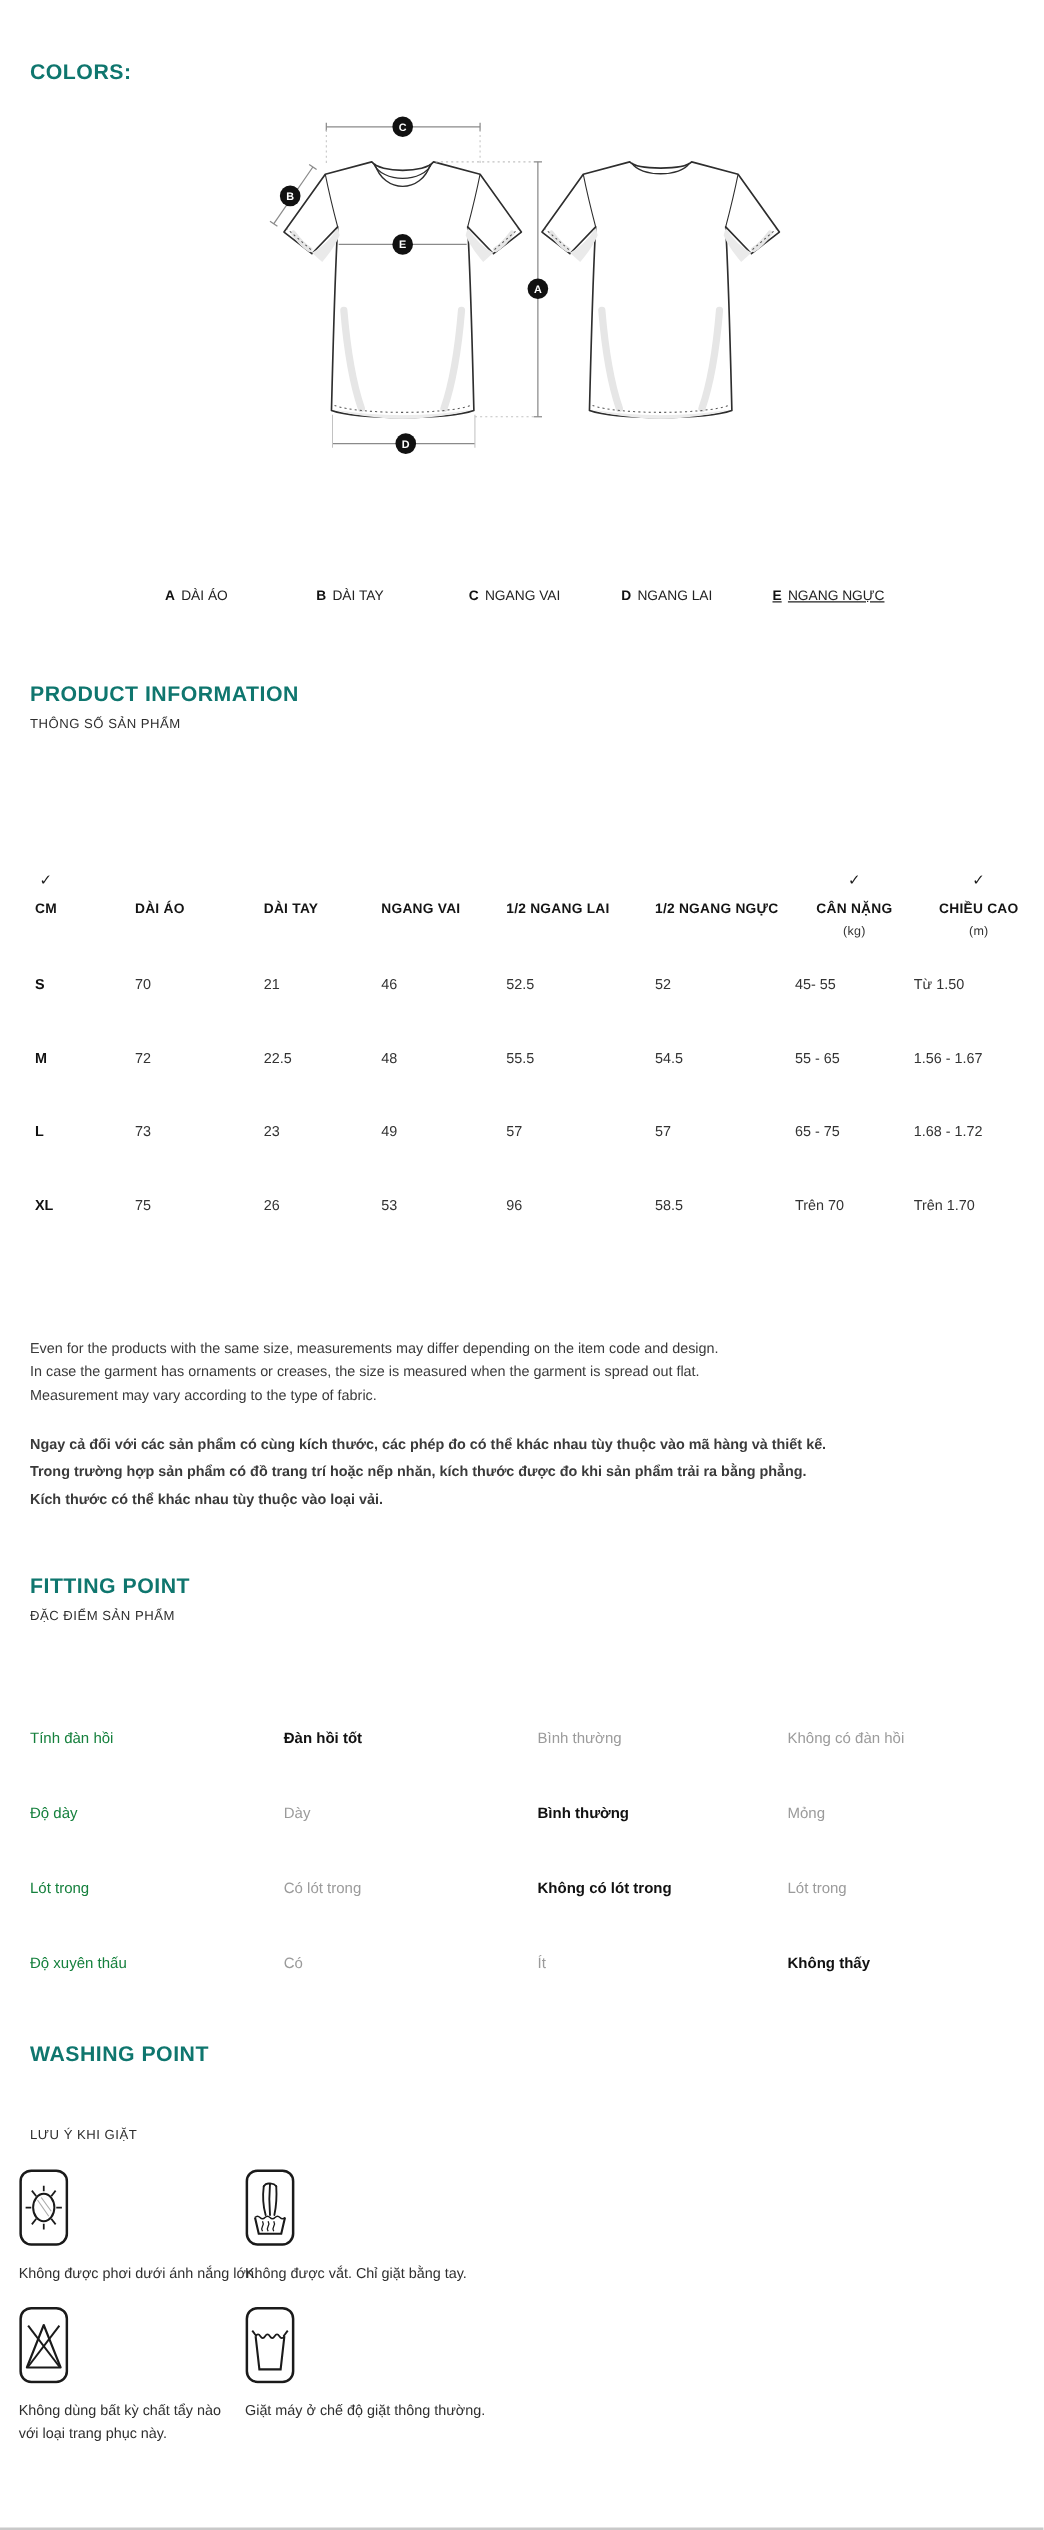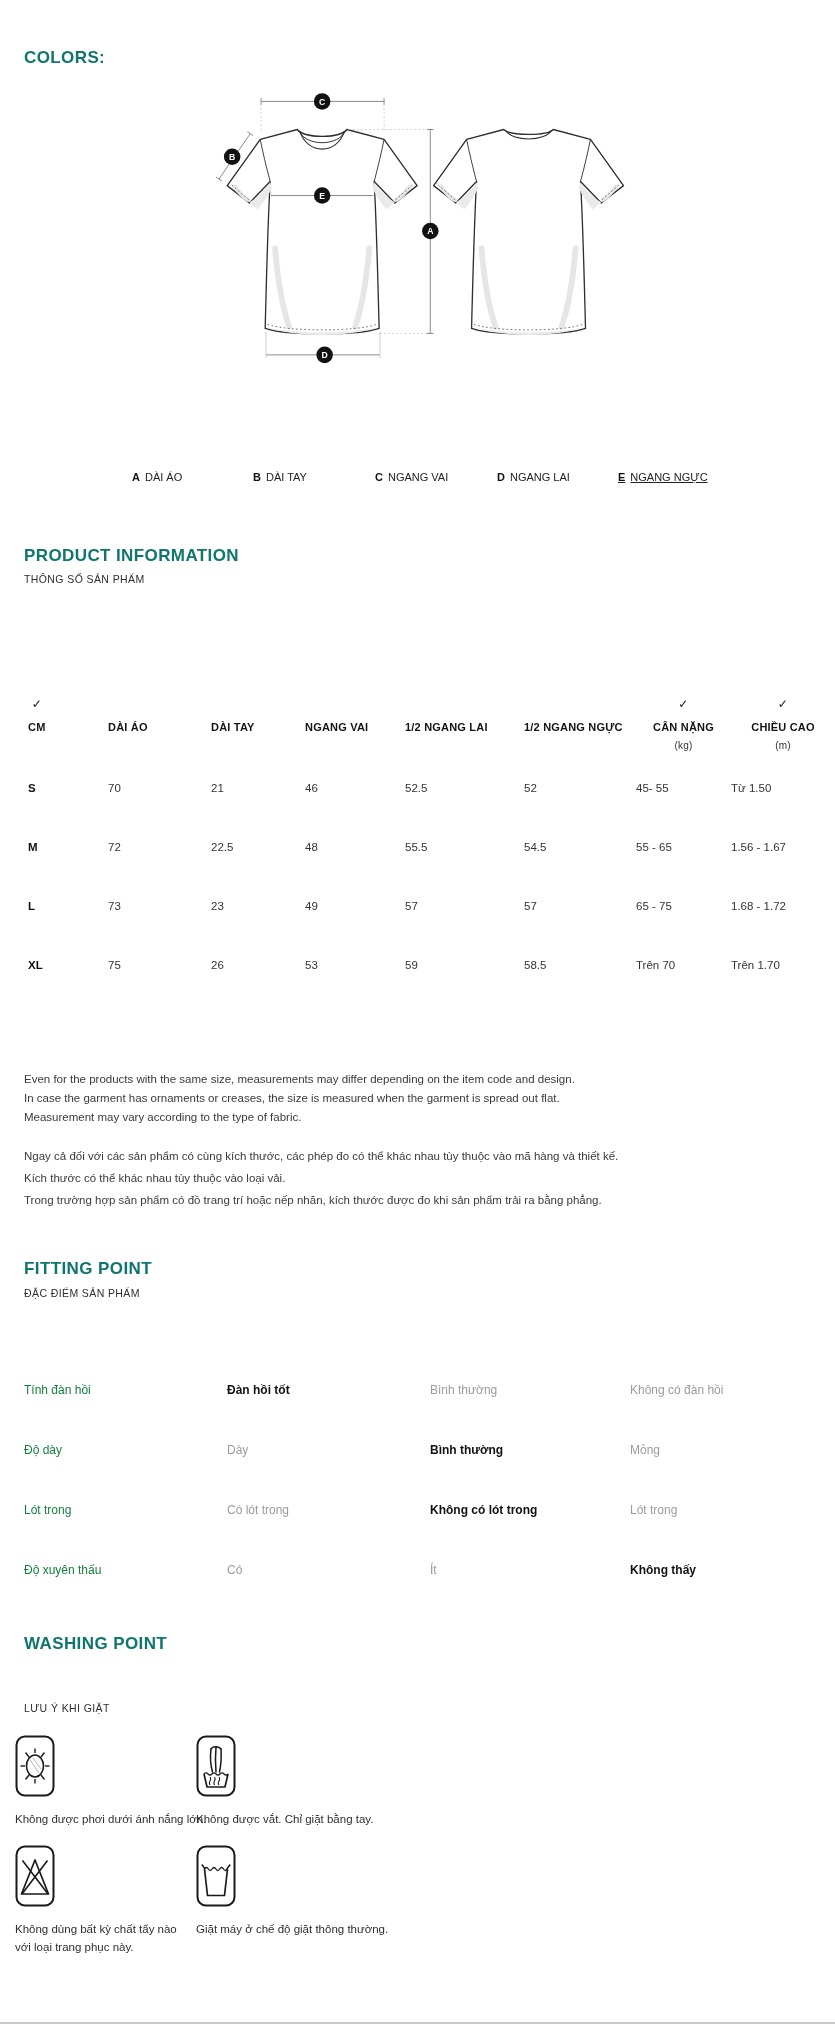--- a/index.html
+++ b/index.html
@@ -22,21 +22,21 @@
   .check.empty{visibility:hidden;}
   .cname{margin-top:9px;line-height:15px;white-space:nowrap;}
   .cunit{margin-top:4px;font-size:10px;font-weight:400;color:#333;line-height:13px;}
   .st-row{height:59px;align-items:center;}
   .st-c{font-size:11.5px;color:#333;padding-left:4px;align-self:center;white-space:nowrap;}
   .st-c.size{font-weight:700;color:#111;}
   .st-c.center{padding-left:0;text-align:left;}
   
   .notes{position:absolute;left:24px;font-size:11.5px;color:#3a3a3a;}
   .notes.en div{line-height:19px;}
-  .notes.vi div{line-height:22px;}
+  .notes.vi div{line-height:22px;font-weight:bold;}
   
   .fit-table{position:absolute;left:24px;top:1360px;width:811px;}
   .fit-row{display:grid;grid-template-columns:203px 203px 200px auto;height:60px;align-items:center;}
   .fit-label{font-size:12px;font-weight:400;color:#15803d;}
   .fit-opt{font-size:12px;font-weight:400;color:#9b9b9b;white-space:nowrap;}
   .fit-opt.on{font-weight:700;color:#111;}
   
   .wash-row{position:absolute;left:15px;display:grid;grid-template-columns:181px 180px auto;justify-items:start;}
   .wash-cell{display:flex;flex-direction:column;}
   .wash-box{width:40px;height:62px;}
@@ -187,36 +187,36 @@
       <div class="st-c">57</div>
       <div class="st-c">57</div>
       <div class="st-c center">65 - 75</div>
       <div class="st-c center">1.68 - 1.72</div>
     </div>
     <div class="st-grid st-row">
       <div class="st-c size">XL</div>
       <div class="st-c">75</div>
       <div class="st-c">26</div>
       <div class="st-c">53</div>
-      <div class="st-c">59</div>
+      <div class="st-c">96</div>
       <div class="st-c">58.5</div>
       <div class="st-c center">Trên 70</div>
       <div class="st-c center">Trên 1.70</div>
     </div>
   </div>
 
   <div class="notes en abs" style="top:1070px;">
     <div>Even for the products with the same size, measurements may differ depending on the item code and design.</div>
     <div>In case the garment has ornaments or creases, the size is measured when the garment is spread out flat.</div>
     <div>Measurement may vary according to the type of fabric.</div>
   </div>
   <div class="notes vi abs" style="top:1145px;">
     <div>Ngay cả đối với các sản phẩm có cùng kích thước, các phép đo có thể khác nhau tùy thuộc vào mã hàng và thiết kế.</div>
+    <div>Trong trường hợp sản phẩm có đồ trang trí hoặc nếp nhăn, kích thước được đo khi sản phẩm trải ra bằng phẳng.</div>
     <div>Kích thước có thể khác nhau tùy thuộc vào loại vải.</div>
-    <div>Trong trường hợp sản phẩm có đồ trang trí hoặc nếp nhăn, kích thước được đo khi sản phẩm trải ra bằng phẳng.</div>
   </div>
 
   <div class="abs h-title" style="left:24px;top:1259px;">FITTING POINT</div>
   <div class="abs h-sub" style="left:24px;top:1287px;">ĐẶC ĐIỂM SẢN PHẨM</div>
 
   <div class="fit-table">
     <div class="fit-row">
       <div class="fit-label">Tính đàn hồi</div>
       <div class="fit-opt on">Đàn hồi tốt</div>
       <div class="fit-opt">Bình thường</div>

